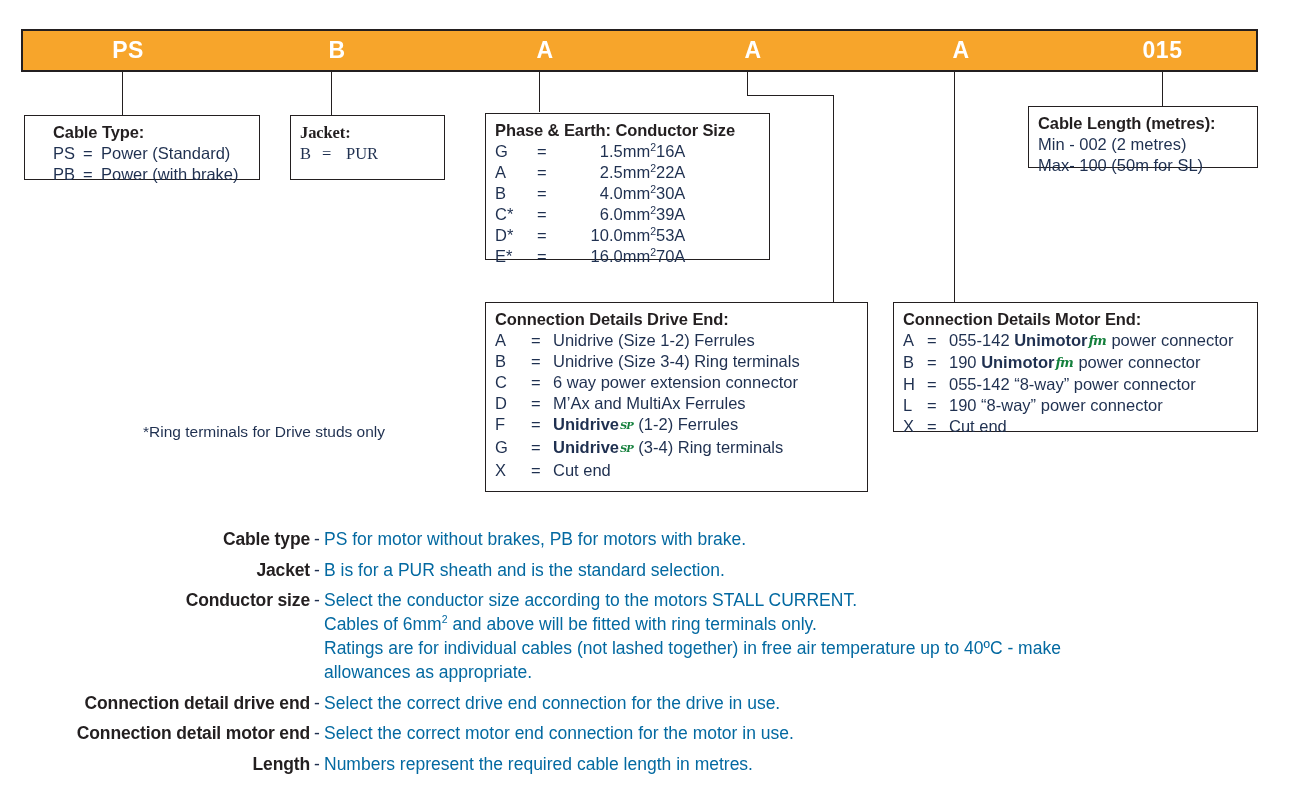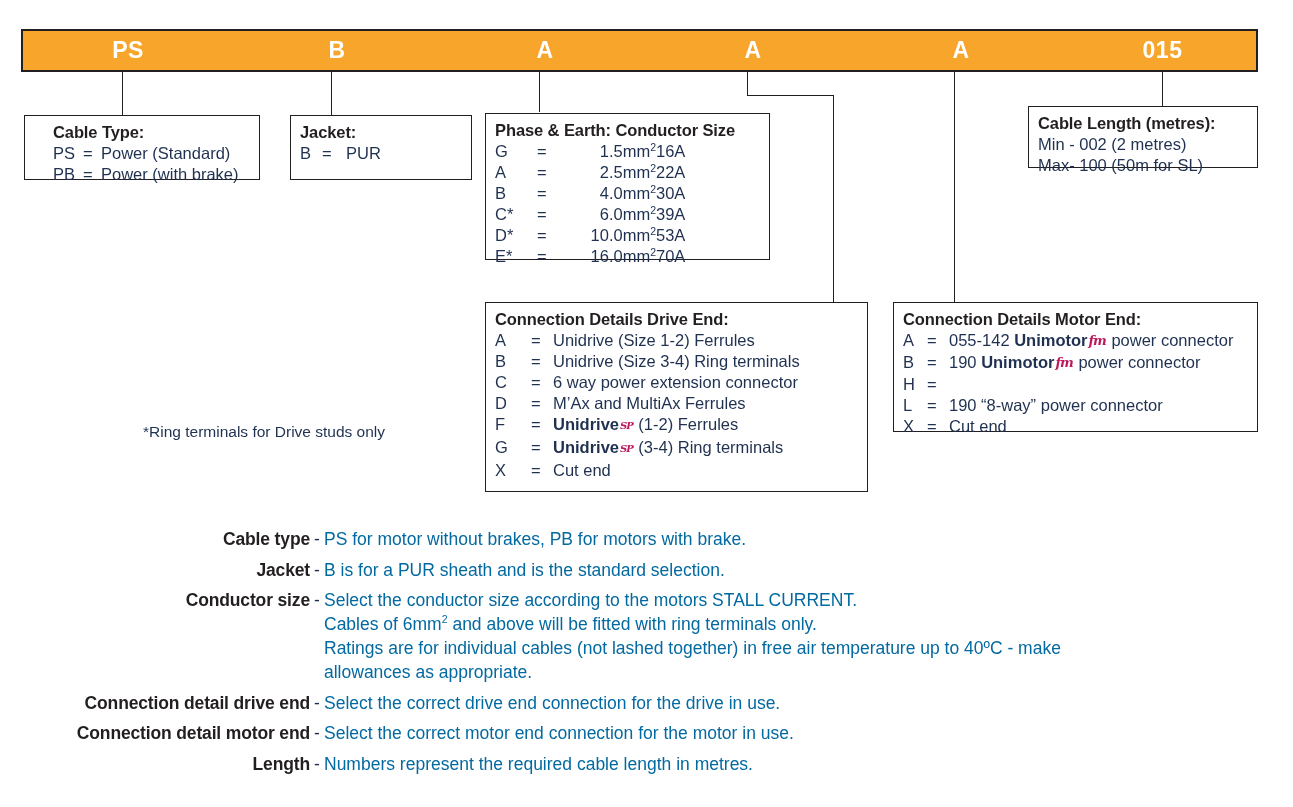--- a/index.html
+++ b/index.html
@@ -44,21 +44,21 @@
   .row .k{display:inline-block;}
   .row .eq{display:inline-block;}
   .row .v{display:inline-block;text-align:right;}
   .plainrow{font-size:16.5px;line-height:21px;color:#1f3050;white-space:nowrap;}
   sup{font-size:10.5px;line-height:0;vertical-align:super;}
 
   
   .lg{
     display:inline-block;font-family:"DejaVu Serif",serif;
     font-style:italic;font-weight:bold;font-size:13px;
-    color:#be185d;letter-spacing:-1px;
+    color:#15803d;letter-spacing:-1px;
     transform:translateY(-1px);
     padding:0 1px;
   }
   .lg.sp{font-size:10px;}
 
   
   .footnote{
     position:absolute;font-size:15.5px;color:#1f3050;white-space:nowrap;
   }
 
@@ -107,21 +107,21 @@
           <span class="v">Power (Standard)</span>
         </div>
         <div class="row">
           <span class="k" style="width:30px">PB</span>
           <span class="eq" style="width:18px">=</span>
           <span class="v">Power (with brake)</span>
         </div>
       </div>
   </div>
 
-  <div class="box" style="left:290px;top:107px;width:182px;height:65px;">
+  <div class="box" style="left:290px;top:107px;width:155px;height:65px;font-family:Liberation Serif, serif;">
     <div class="btitle">Jacket:</div>
     <div id="jacket-rows">
         <div class="row">
           <span class="k" style="width:22px">B</span>
           <span class="eq" style="width:24px">=</span>
           <span class="v">PUR</span>
         </div>
       </div>
   </div>
 
@@ -229,20 +229,21 @@
           <span class="v">055-142 <b>Unimotor</b><span class="lg">fm</span> power connector</span>
         </div>
         <div class="row">
           <span class="k" style="width:24px">B</span>
           <span class="eq" style="width:22px">=</span>
           <span class="v">190 <b>Unimotor</b><span class="lg">fm</span> power connector</span>
         </div>
         <div class="row">
           <span class="k" style="width:24px">H</span>
           <span class="eq" style="width:22px">=</span>
+          <span class="v">055-142 “8-way” power connector</span>
         </div>
         <div class="row">
           <span class="k" style="width:24px">L</span>
           <span class="eq" style="width:22px">=</span>
           <span class="v">190 “8-way” power connector</span>
         </div>
         <div class="row">
           <span class="k" style="width:24px">X</span>
           <span class="eq" style="width:22px">=</span>
           <span class="v">Cut end</span>

